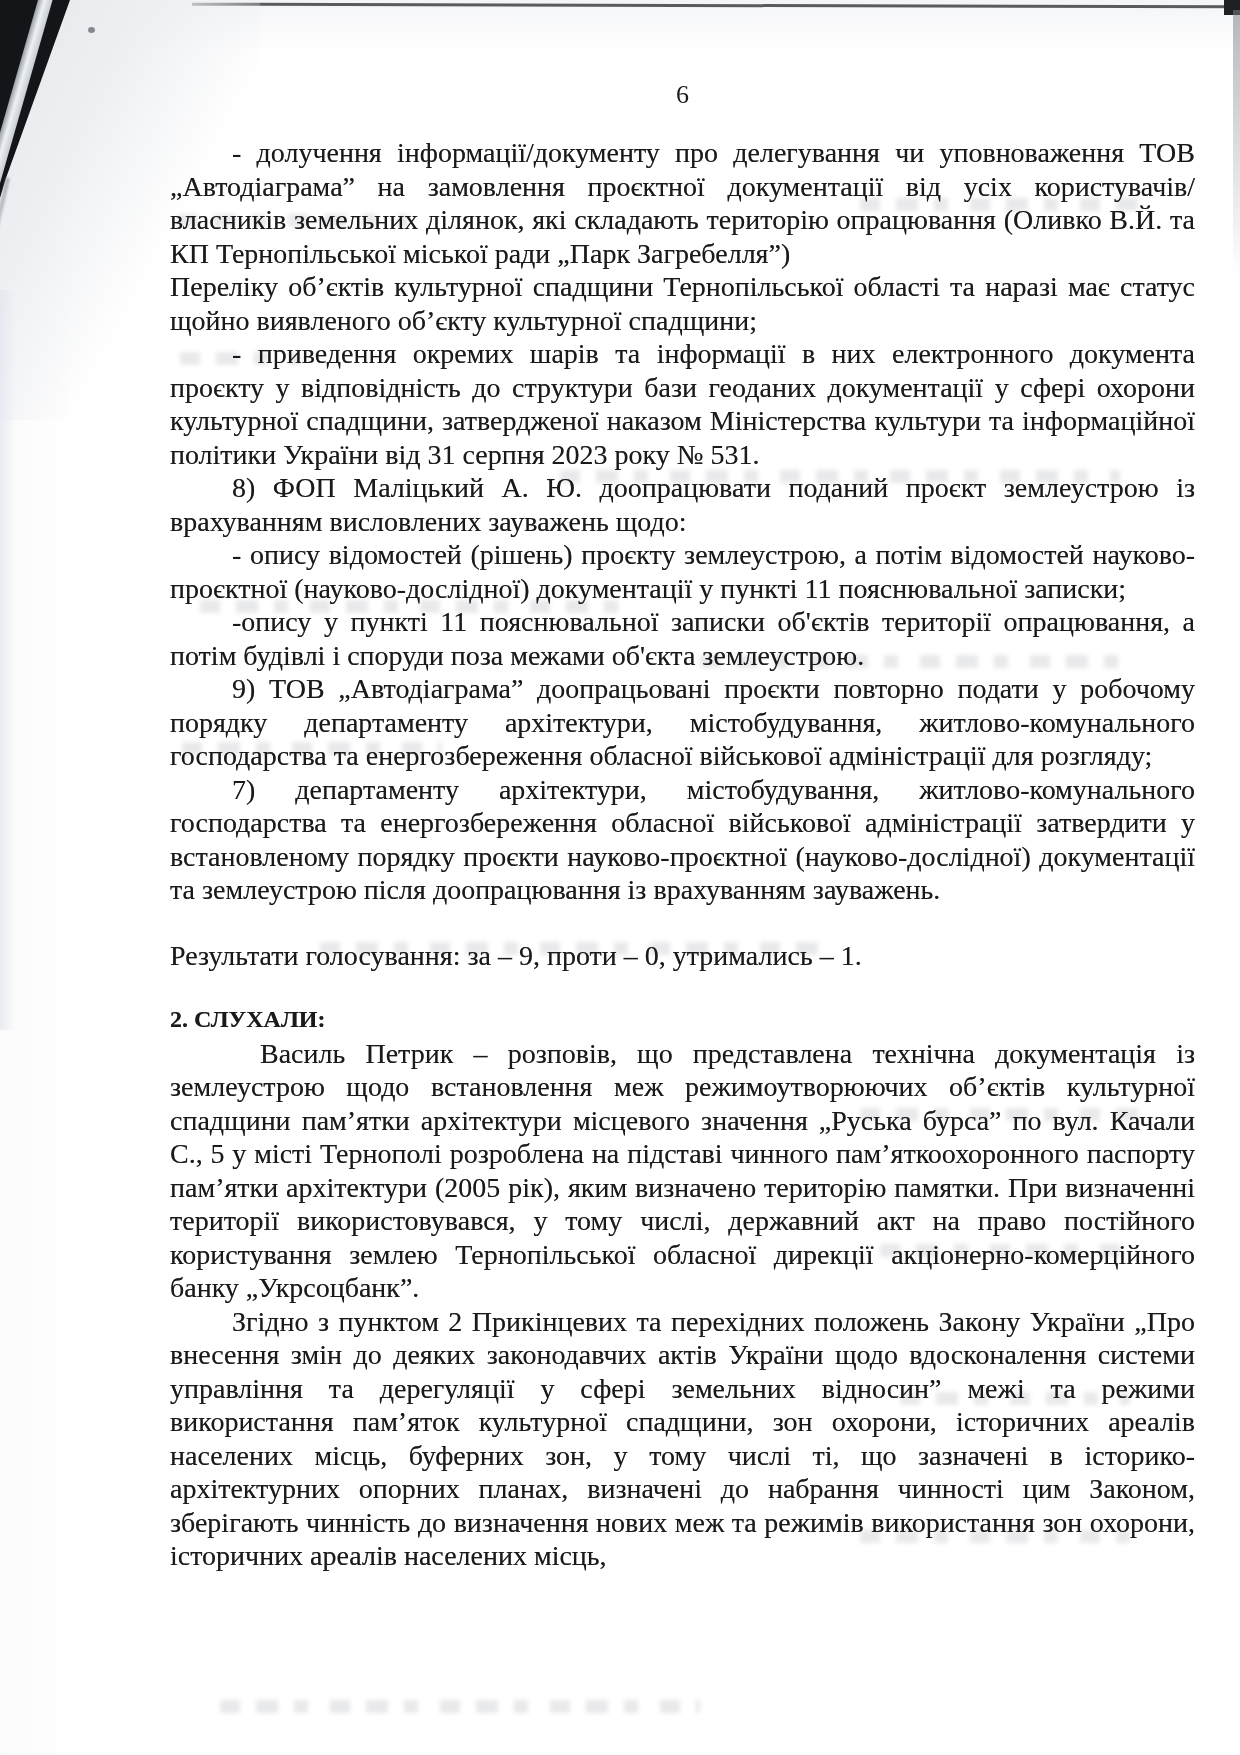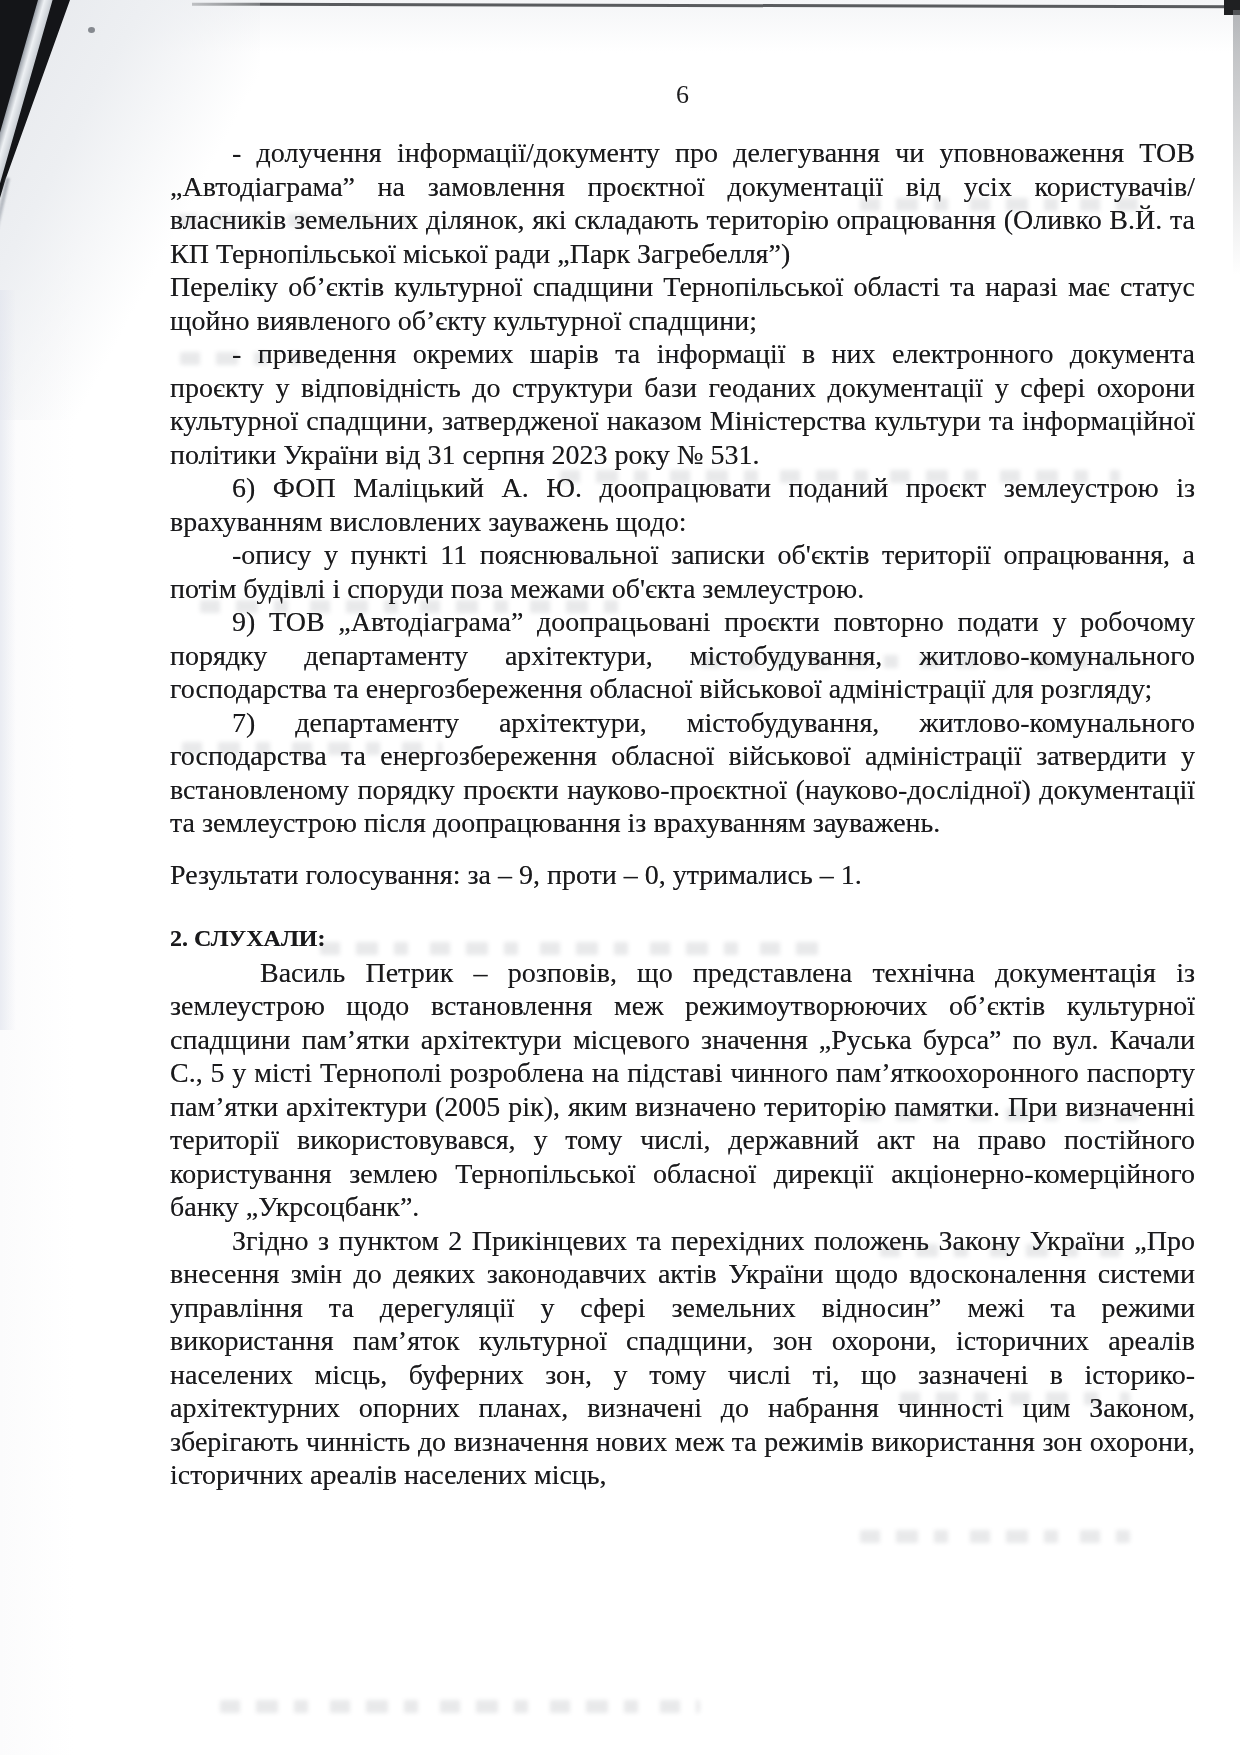--- a/index.html
+++ b/index.html
@@ -75,21 +75,21 @@
     position: absolute; left: 170px; top: 80px; width: 1025px;
     text-align: center; font-size: 26px; color: #1c1c1e;
   }
   .doc {
     position: absolute; left: 170px; top: 136px; width: 1025px;
     font-size: 28px; line-height: 33.5px; color: #1a1a1c;
     text-shadow: 0 0 .4px rgba(20,20,22,.55);
   }
   .para { margin: 0; text-align: justify; }
   .indent { text-indent: 62px; }
-  .gap-top { margin-top: 18px; }
+  .gap-top { margin-top: 32px; }
   .heading {
     margin: 31px 0 0 0; font-size: 24px; line-height: 33.5px;
     font-weight: bold; text-align: left;
   }
   b { font-weight: normal; margin-left: 28px; }
 </style>
 </head>
 <body>
 
 <div class="page">
@@ -117,21 +117,22 @@
   <div class="ghost" style="left:900px; top:1392px; width:230px;"></div>
   <div class="ghost" style="left:860px; top:1530px; width:270px;"></div>
   <div class="ghost" style="left:220px; top:1700px; width:480px;"></div>
 
   <div class="page-number">6</div>
 
   <main class="doc">
     <p class="para indent">- долучення інформації/документу про делегування чи уповноваження ТОВ „Автодіаграма” на замовлення проєктної документації від усіх користувачів/власників земельних ділянок, які складають територію опрацювання (Оливко В.Й. та КП Тернопільської міської ради „Парк Загребелля”)</p>
     <p class="para">Переліку об’єктів культурної спадщини Тернопільської області та наразі має статус щойно виявленого об’єкту  культурної спадщини;</p>
     <p class="para indent">- приведення окремих шарів та інформації в них електронного документа проєкту у відповідність до структури бази геоданих документації у сфері охорони культурної спадщини, затвердженої наказом Міністерства культури та інформаційної політики України від 31 серпня 2023 року № 531.</p>
-    <p class="para indent">6) ФОП Маліцький А. Ю. доопрацювати поданий проєкт землеустрою із врахуванням висловлених зауважень щодо:</p>
+    <p class="para indent">8) ФОП Маліцький А. Ю. доопрацювати поданий проєкт землеустрою із врахуванням висловлених зауважень щодо:</p>
+    <p class="para indent">- опису відомостей (рішень) проєкту землеустрою, а потім відомостей науково-проєктної (науково-дослідної) документації у пункті 11 пояснювальної записки;</p>
     <p class="para indent">-опису у пункті 11 пояснювальної записки об'єктів території опрацювання, а потім будівлі і споруди поза межами об'єкта землеустрою.</p>
     <p class="para indent">9) ТОВ „Автодіаграма” доопрацьовані проєкти повторно подати у робочому порядку департаменту архітектури, містобудування, житлово-комунального господарства та енергозбереження обласної військової адміністрації для розгляду;</p>
     <p class="para indent">7) департаменту архітектури, містобудування, житлово-комунального господарства та енергозбереження обласної військової адміністрації затвердити у встановленому порядку проєкти науково-проєктної (науково-дослідної) документації та землеустрою після доопрацювання із врахуванням зауважень.</p>
     <p class="para gap-top">Результати голосування: за – 9, проти – 0, утримались – 1.</p>
     <h2 class="heading">2. СЛУХАЛИ:</h2>
     <p class="para indent"><b>Василь Петрик</b><span> – розповів, що представлена технічна документація із землеустрою щодо встановлення меж режимоутворюючих об’єктів культурної спадщини пам’ятки архітектури місцевого значення „Руська бурса” по вул. Качали С., 5 у місті Тернополі розроблена на підставі чинного пам’яткоохоронного паспорту пам’ятки архітектури (2005 рік), яким визначено територію памятки. При визначенні території використовувався, у тому числі, державний акт на право постійного користування землею Тернопільської обласної дирекції акціонерно-комерційного банку „Укрсоцбанк”.</span></p>
     <p class="para indent">Згідно з пунктом 2 Прикінцевих та перехідних положень Закону України „Про внесення змін до деяких законодавчих актів України щодо вдосконалення системи управління та дерегуляції у сфері земельних відносин” межі та режими використання пам’яток культурної спадщини, зон охорони, історичних ареалів населених місць, буферних зон, у тому числі ті, що зазначені в історико-архітектурних опорних планах, визначені до набрання чинності цим Законом, зберігають чинність до визначення нових меж та режимів використання зон охорони, історичних ареалів населених місць,</p>
   </main>
 
 </div>

